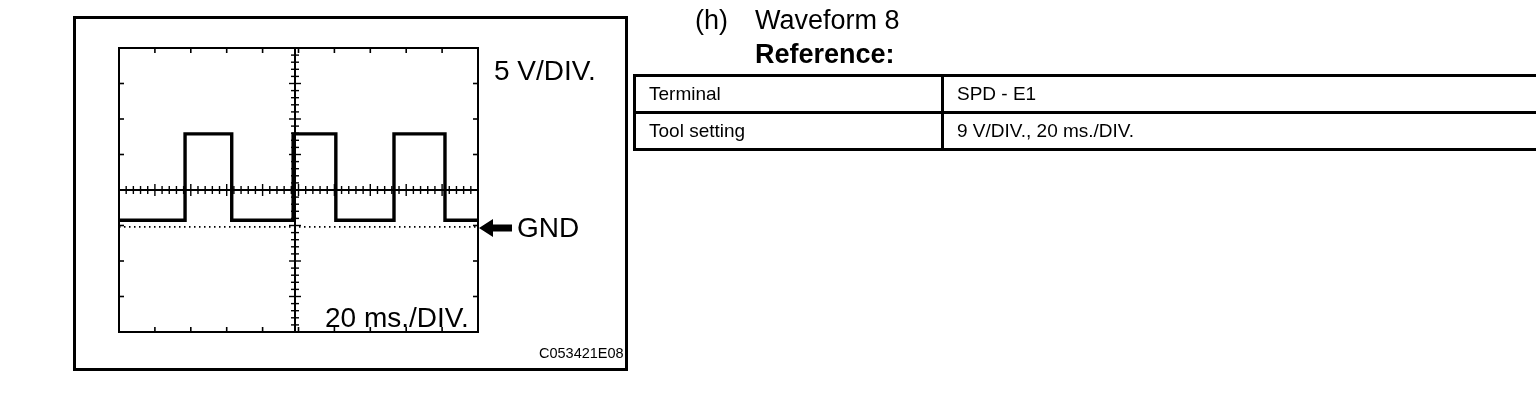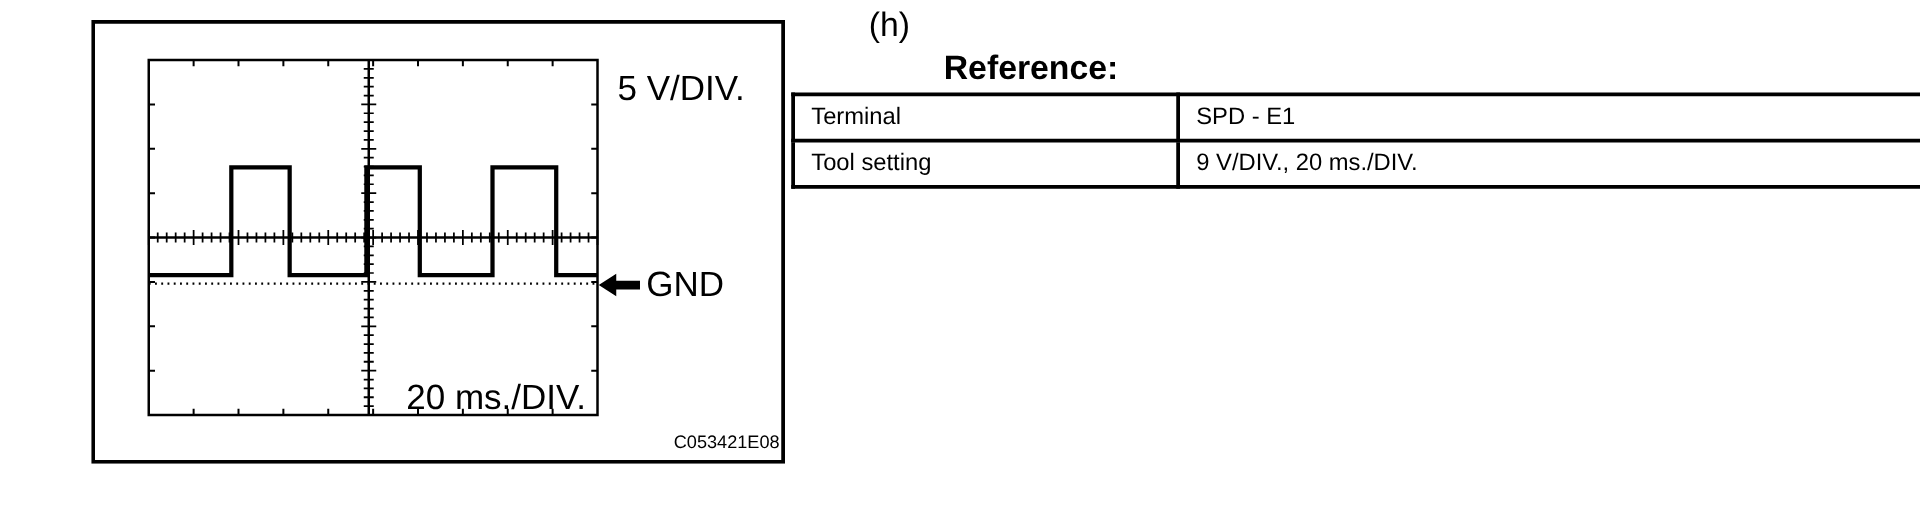--- a/index.html
+++ b/index.html
@@ -178,20 +178,21 @@
       <polyline id="waveform" class="trace" points="46,204.175 112.056,204.175 112.056,117.91 158.726,117.91 158.726,204.175 220.11499999999998,204.175 220.11499999999998,117.91 262.836,117.91 262.836,204.175 320.99399999999997,204.175 320.99399999999997,117.91 371.972,117.91 371.972,204.175 405,204.175"></polyline>
       <polygon class="arrow" points="406,212 420,203 420,208.5 439,208.5 439,215.5 420,215.5 420,221"></polygon>
       <text x="421" y="64" class="scope-label">5 V/DIV.</text>
       <text x="444" y="221" class="scope-label">GND</text>
       <text x="252" y="311" class="scope-label">20 ms./DIV.</text>
       <text x="466" y="342" class="code-label">C053421E08</text>
     </svg>
   </div>
 
   <span class="heading-index">(h)</span>
+  <span class="heading-title">Waveform 8</span>
   <span class="heading-subtitle">Reference:</span>
 
   <table class="ref-table">
     <tbody>
       <tr>
         <td class="col-label">Terminal</td>
         <td class="col-value">SPD - E1</td>
       </tr>
       <tr>
         <td class="col-label">Tool setting</td>

